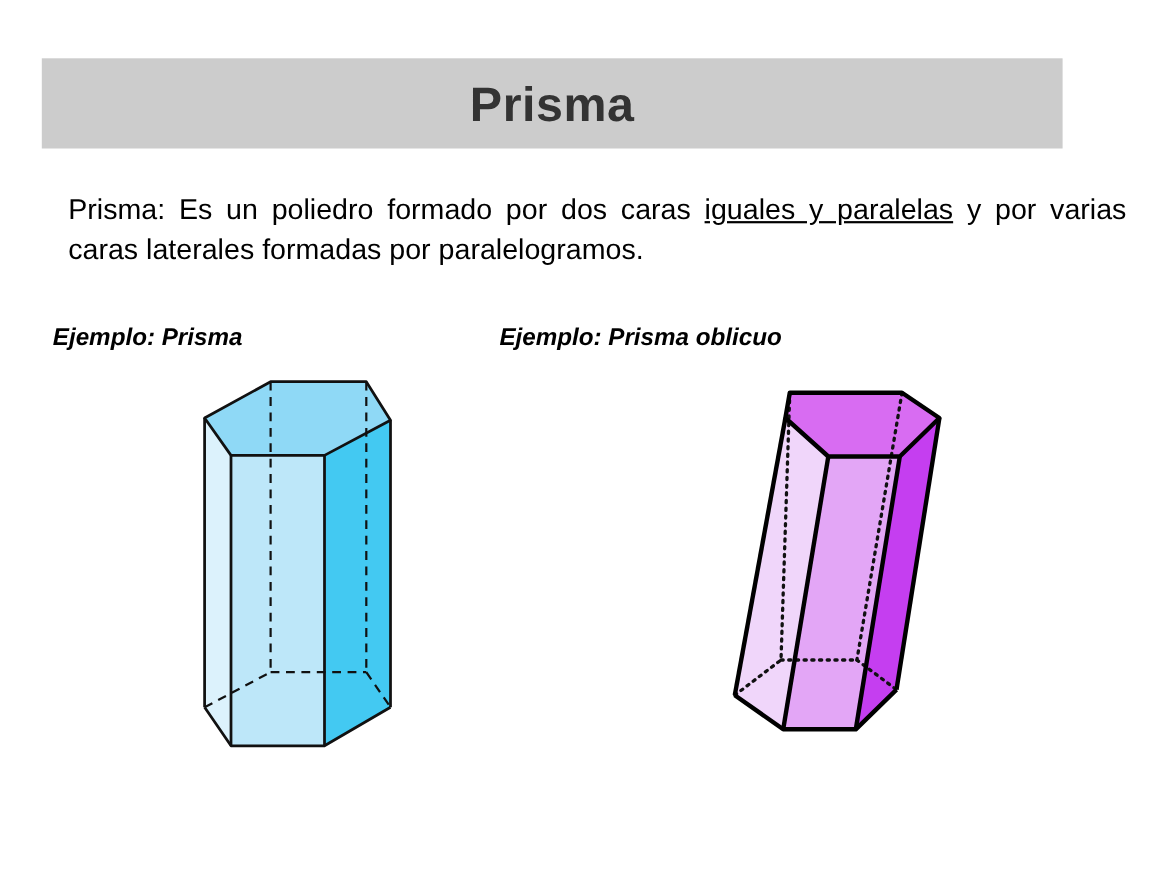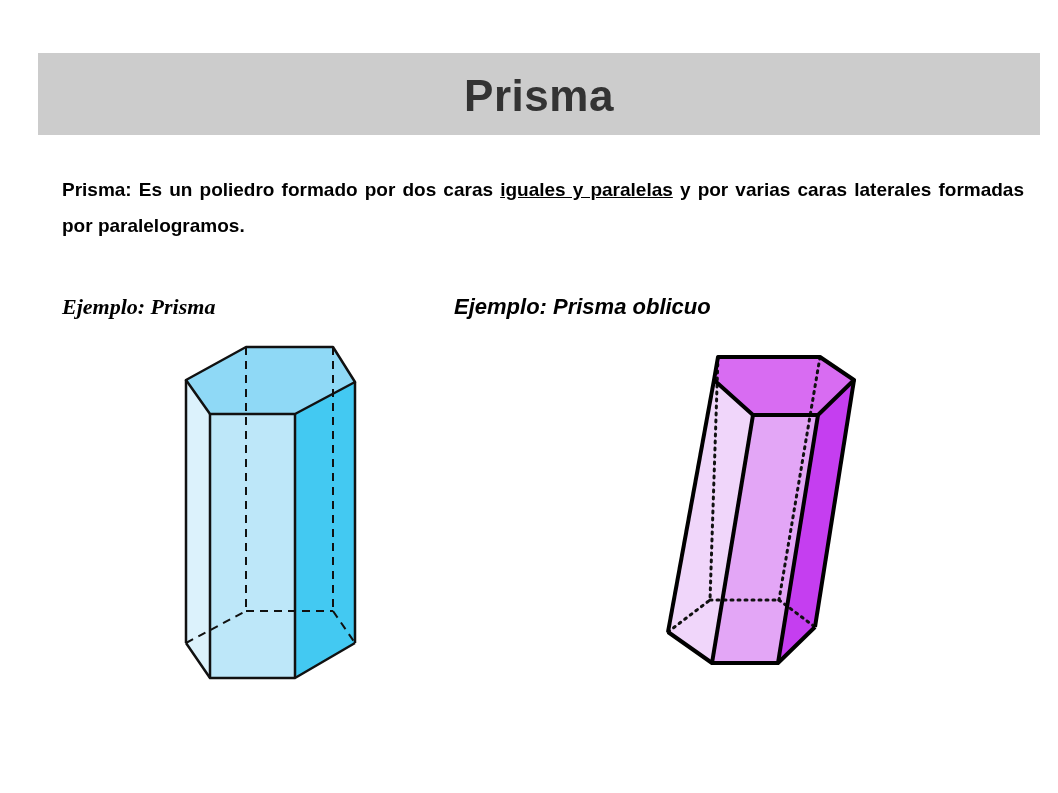--- a/index.html
+++ b/index.html
@@ -1,36 +1,36 @@
 <!DOCTYPE html>
 <html><head>
 <meta charset="utf-8">
 <style>
   html, body { margin: 0; padding: 0; background: #ffffff; }
   body { width: 1058px; height: 793px; position: relative; overflow: hidden; }
   .title-bar {
-    position: absolute; left: 38px; top: 53px; width: 1002px; height: 82px;
+    position: absolute; left: 38px; top: 53px; width: 928px; height: 82px;
     background: #cccccc; display: flex; align-items: center; justify-content: center;
   }
   .title-text {
     font-family: "Liberation Sans", sans-serif; font-weight: bold; font-size: 44px;
     color: #333333; letter-spacing: 0.5px; margin-top: 4px;
   }
   .definition {
     position: absolute; left: 62px; top: 172px; width: 962px;
-    font-family: "Liberation Sans", sans-serif; font-weight: bold; font-size: 19px;
+    font-family: "Liberation Sans", sans-serif; font-weight: normal; font-size: 26px;
     line-height: 36px; color: #000000; text-align: justify; text-align-last: left;
   }
   .definition u { text-decoration: underline; }
   .example {
     position: absolute; top: 294px;
     font-family: "Liberation Sans", sans-serif; font-weight: bold; font-style: italic;
     font-size: 22px; color: #000000;
   }
-  .ex1 { left: 62px; font-family: Liberation Serif, serif; }
+  .ex1 { left: 48px; }
   .ex2 { left: 454px; }
   svg.figure { position: absolute; left: 0; top: 0; }
 </style>
 </head>
 <body>
 
 <div class="title-bar">
   <span class="title-text">Prisma</span>
 </div>
 

